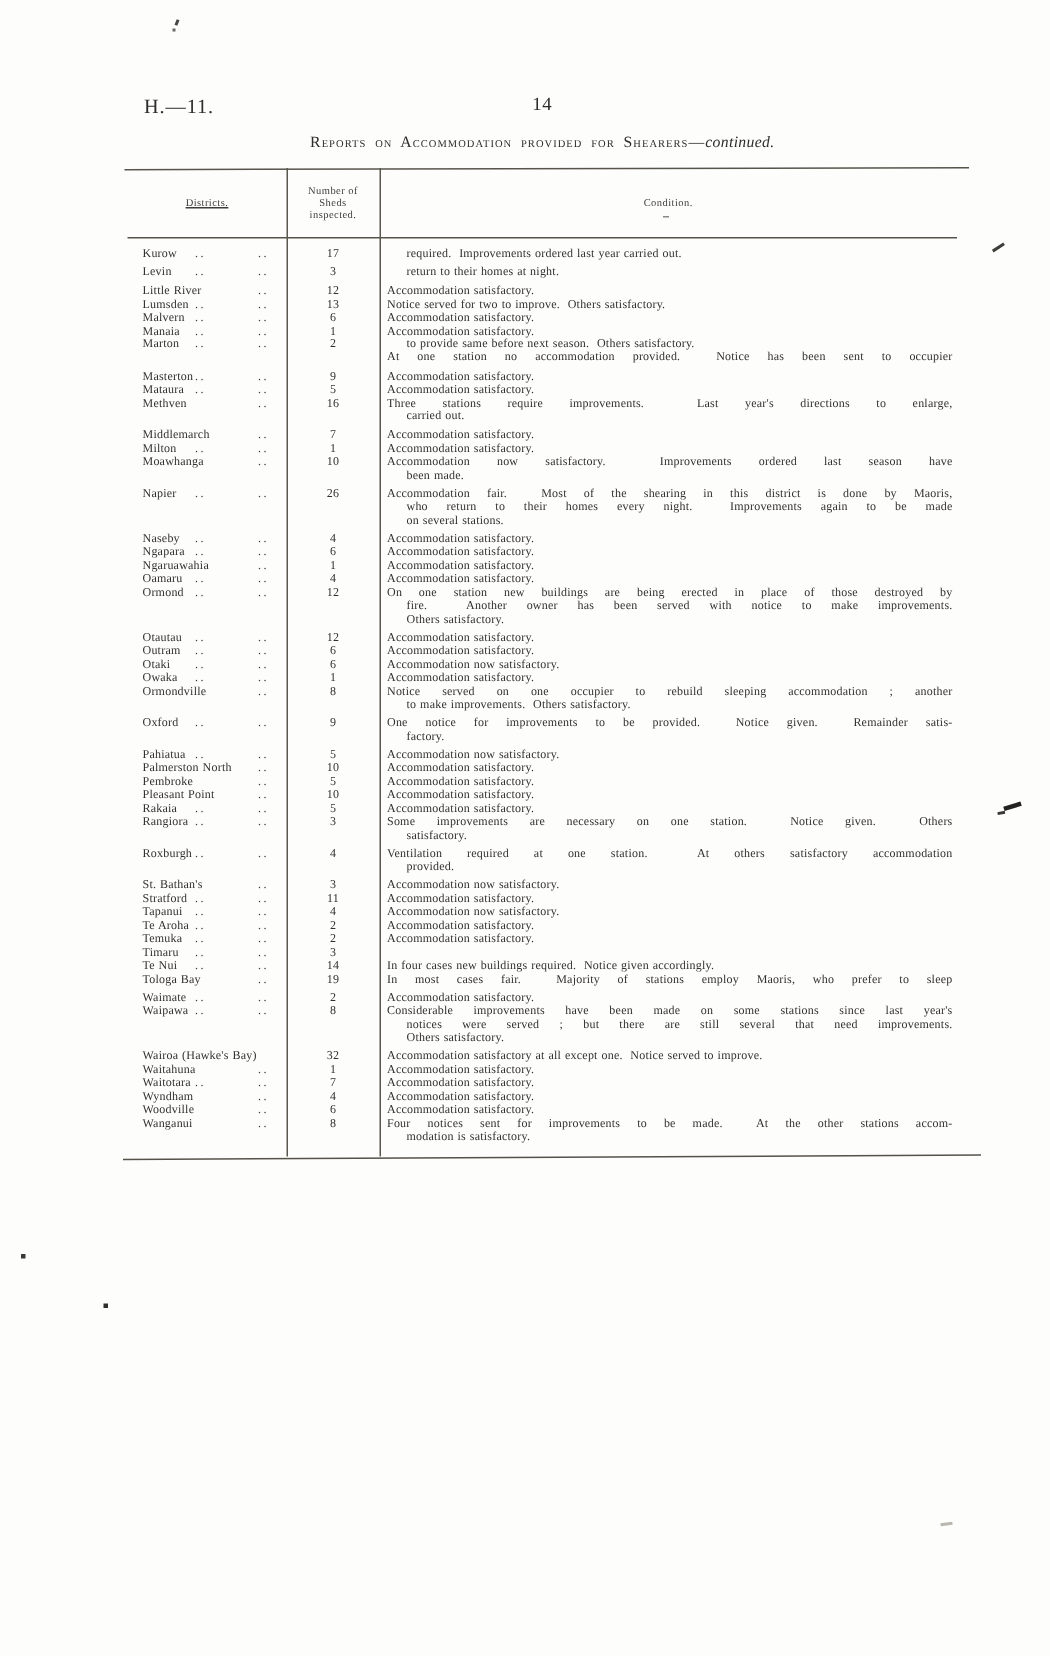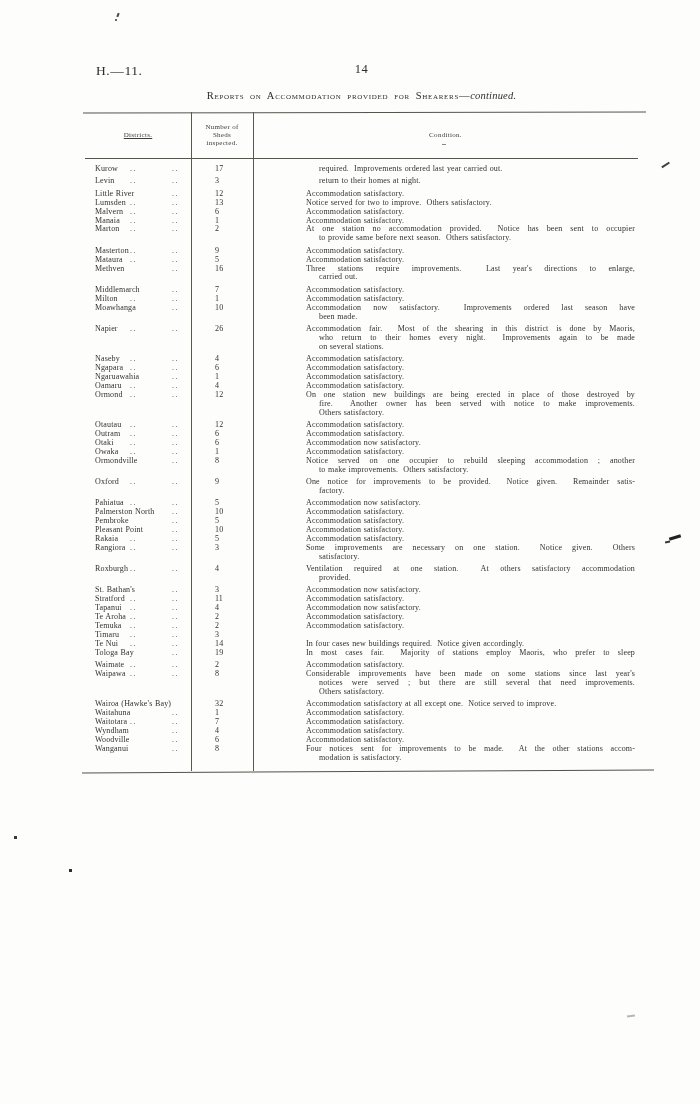--- a/index.html
+++ b/index.html
@@ -26,26 +26,26 @@
   .thead{display:flex;align-items:center;height:46px;border-bottom:1px solid #57544c;font-size:7px;line-height:8px;color:#3f3d37;letter-spacing:.3px;}
   .th{text-align:center;}
   .th-d{width:106px;text-decoration:underline;}
   .th-s{width:62px;}
   .th-c{flex:1;position:relative;}
   .th-c .under-mark{position:absolute;left:49%;top:13px;width:4px;height:1px;background:#8a8880;}
 
   .tbody{padding:6px 0 9px 0;}
   .grp{margin-top:3.5px;}
   .grp:first-child{margin-top:0;}
-  .row{display:flex;font-size:8px;line-height:8.9px;letter-spacing:.15px;word-spacing:.4px;color:#33312c;gap:24px;}
+  .row{display:flex;font-size:8px;line-height:8.9px;letter-spacing:.15px;word-spacing:.4px;color:#33312c;}
   .cd{width:106px;box-sizing:border-box;padding-left:10px;position:relative;white-space:nowrap;}
   .ld{position:absolute;top:0;letter-spacing:1.6px;color:#3a3833;}
   .p1{left:45px;}
   .p2{left:87px;}
-  .cs{width:62px;}
+  .cs{width:62px;text-align:center;}
   .cc{flex:1;box-sizing:border-box;padding-left:5px;padding-right:3px;}
   .cl{white-space:pre-wrap;}
   .cl.ind{padding-left:13px;}
   .cl.just{text-align:justify;text-align-last:justify;}
 
   
   .art{position:absolute;}
   .a1a{left:117px;top:13px;width:2px;height:4px;background:#4a4843;transform:rotate(22deg);}
   .a1b{left:115px;top:19px;width:1.5px;height:1.5px;background:#6a6862;}
   .a2{left:661px;top:164px;width:9px;height:1.6px;background:#3f3d38;transform:rotate(-33deg);}
@@ -128,22 +128,22 @@
             <div class="cd"><span class="dn">Manaia</span><span class="ld p1">..</span><span class="ld p2">..</span></div>
             <div class="cs">1</div>
             <div class="cc">
               <div class="cl">Accommodation satisfactory.</div>
             </div>
           </div>
           <div class="row">
             <div class="cd"><span class="dn">Marton</span><span class="ld p1">..</span><span class="ld p2">..</span></div>
             <div class="cs">2</div>
             <div class="cc">
+              <div class="cl ind">to provide same before next season.  Others satisfactory.</div>
               <div class="cl just">At one station no accommodation provided.  Notice has been sent to occupier</div>
-              <div class="cl ind">to provide same before next season.  Others satisfactory.</div>
             </div>
           </div>
         </div>
         <div class="grp">
           <div class="row">
             <div class="cd"><span class="dn">Masterton</span><span class="ld p1">..</span><span class="ld p2">..</span></div>
             <div class="cs">9</div>
             <div class="cc">
               <div class="cl">Accommodation satisfactory.</div>
             </div>

